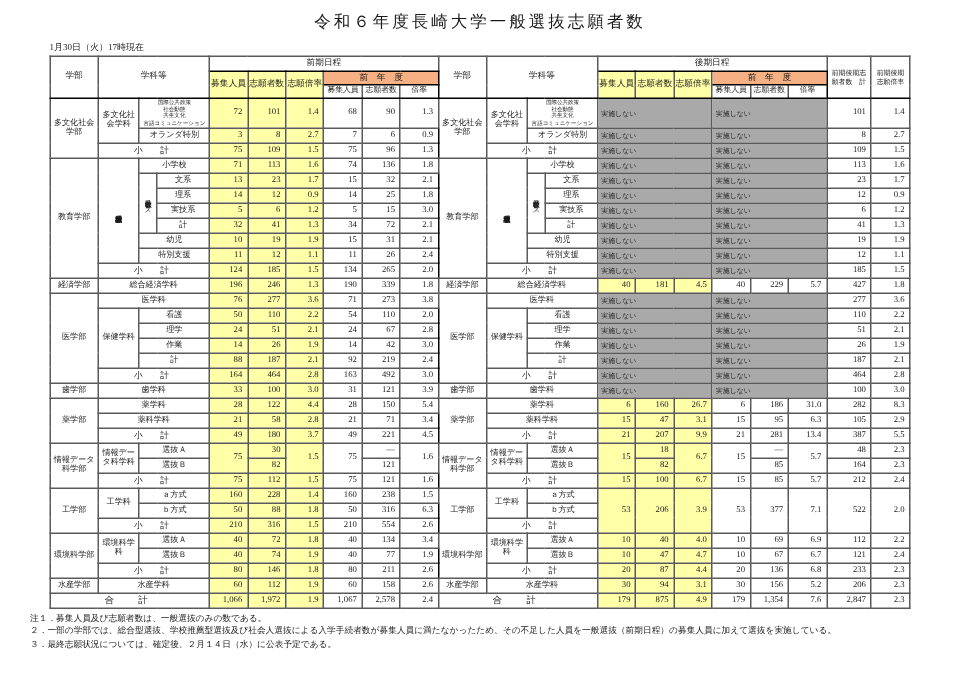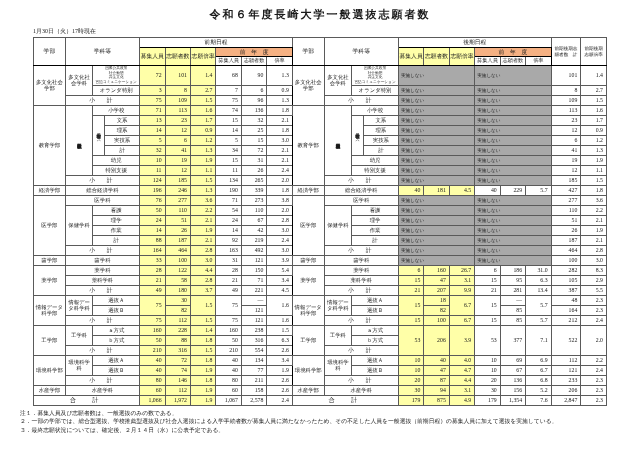--- a/index.html
+++ b/index.html
@@ -1,19 +1,19 @@
 <!DOCTYPE html>
 <html><head>
 <meta charset="utf-8">
 <style>
   html,body{margin:0;padding:0;background:#fff;}
   body{width:640px;height:452px;overflow:hidden;
        font-family:"Liberation Serif","DejaVu Serif",serif;color:#1a1a1a;}
   .page{padding-top:7px;}
-  .title{text-align:center;font-size:11px;font-weight:bold;letter-spacing:2px;}
+  .title{text-align:center;font-size:11px;font-weight:normal;letter-spacing:2px;}
   .date{width:574px;margin:5px auto 1px auto;font-size:6px;text-align:left;}
   table{width:574px;margin:0 auto;border-collapse:collapse;table-layout:fixed;
         border:1.4px solid #000;}
   td,th{border:0.5px solid #5a5a5a;overflow:hidden;padding:0;vertical-align:middle;}
   thead tr:nth-child(1){height:10px;}
   thead tr:nth-child(2){height:9px;}
   thead tr:nth-child(3){height:9px;}
   tbody tr{height:10px;}
   .hc{font-weight:normal;font-size:5.8px;text-align:center;line-height:1.1;}
   .hy{background:#FFFFA8;}

